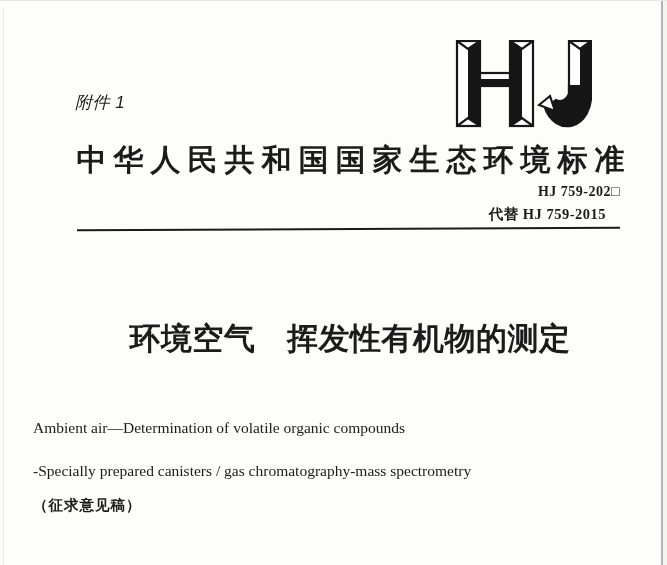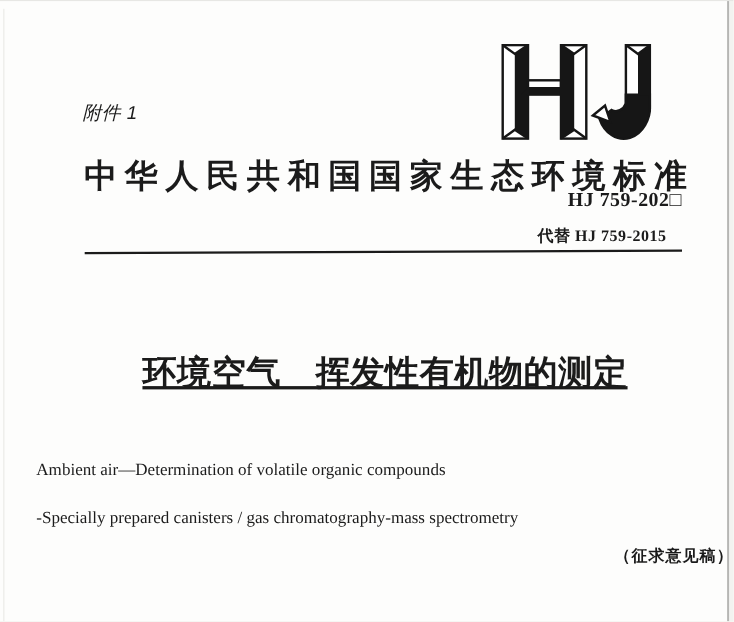--- a/index.html
+++ b/index.html
@@ -21,51 +21,51 @@
     font-family:"Liberation Sans", sans-serif;
     font-size:17px; font-weight:500; letter-spacing:0.5px;font-style:italic;
   }
   .heading {
     position:absolute; left:38px; top:140px; width:632px; margin:0;
     text-align:center; white-space:nowrap;
     font-family:"Liberation Serif", serif;
     font-size:30px; font-weight:700; letter-spacing:7px;
   }
   .std-no {
-    position:absolute; right:47px; top:171px;
-    font-size:18px; font-weight:700; letter-spacing:0.5px;
+    position:absolute; right:47px; top:184px;
+    font-size:14px; font-weight:700; letter-spacing:0.5px;
   }
   .replaces {
     position:absolute; right:61px; top:205px;
     font-size:14.5px; font-weight:600; letter-spacing:0.5px;
   }
   .rule {
     position:absolute; left:77px; top:228px; width:543px; height:2px;
     background:var(--ink, #1b1b1b);
     transform:rotate(-0.25deg);
   }
   .title-cn {
     position:absolute; left:33px; width:634px; margin:0;
     text-align:center; white-space:nowrap;
     font-family:"Liberation Sans", sans-serif;
-    font-size:31px; font-weight:700; letter-spacing:0.5px;text-decoration:underline;
+    font-size:31px; font-weight:700; letter-spacing:0.5px;
   }
   .title-cn.l1 { top:318px; }
   .title-cn.l2 { top:358px; }
   .title-en {
     position:absolute; left:33px; width:634px;
     white-space:nowrap;
     font-family:"Liberation Serif", serif;
     font-size:15.5px; font-weight:400;
   }
   .title-en.l1 { top:419px; }
   .title-en.l2 { top:462px; }
   .draft {
     position:absolute; left:33px; top:496px; width:634px;
-    text-align:right;
+    text-align:left;
     font-family:Liberation Sans, sans-serif;
     font-size:14.5px; font-weight:600; letter-spacing:1px;
   }
   .logo { position:absolute; left:452px; top:40px; }
 </style>
 </head>
 <body>
 
 <div class="paper">
 

